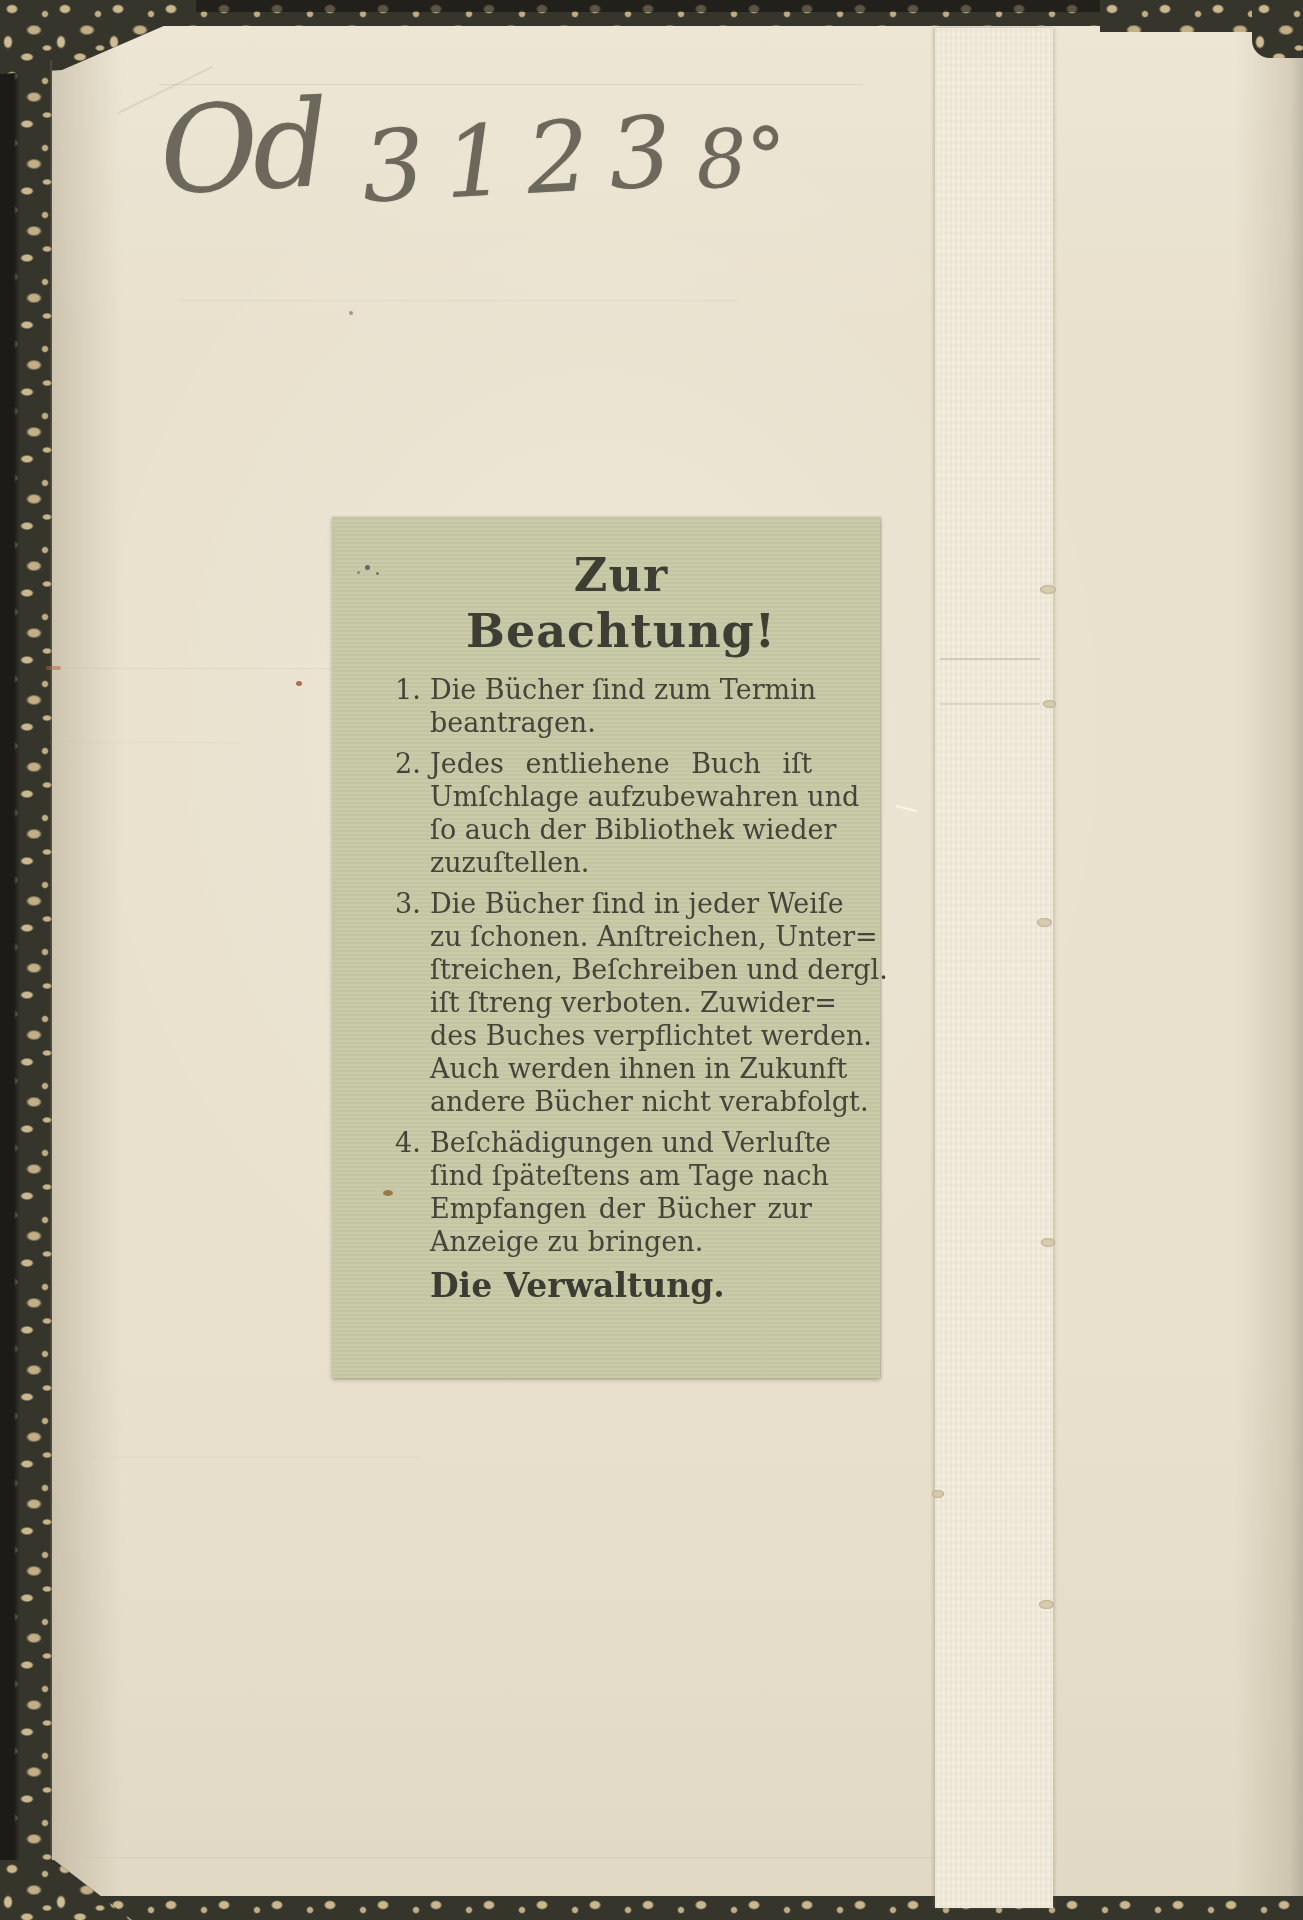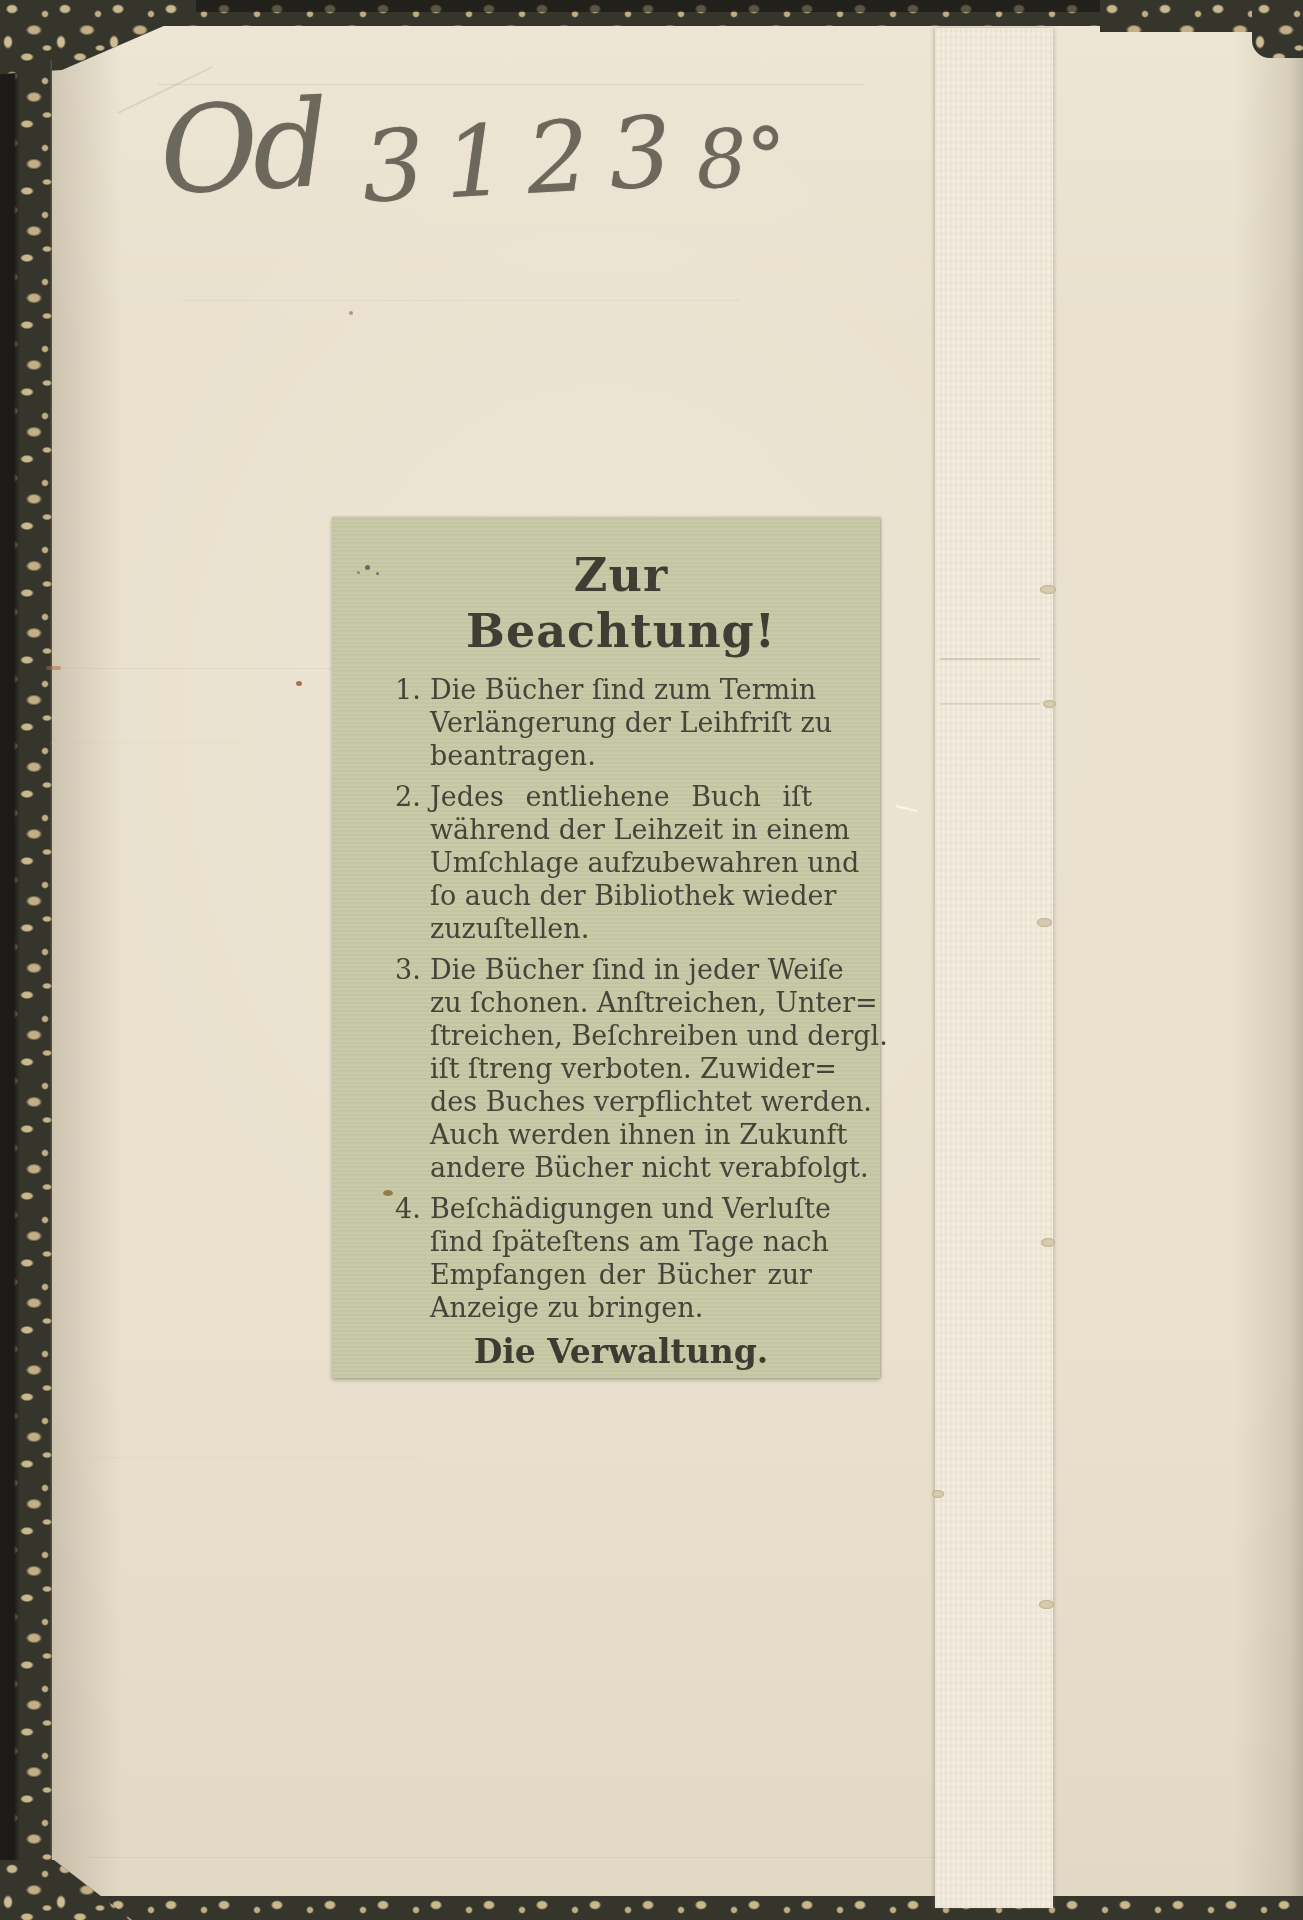--- a/index.html
+++ b/index.html
@@ -63,21 +63,21 @@
     box-shadow:0 2px 4px rgba(70,62,45,.35),1px 0 2px rgba(70,62,45,.22);
     color:#45443a;box-sizing:border-box;padding:30px 99px 0 63px;}
   .notice-title{margin-left:35px;width:382px;text-align:center;
     font-weight:bold;font-size:46px;line-height:56px;color:#3f3e35;margin-bottom:14px;
     letter-spacing:1px;}
   .item{display:flex;margin-bottom:8px;font-size:27px;line-height:33px;}
   .num{width:35px;flex:none;}
   .lines{width:382px;}
   .ln{text-align:justify;text-align-last:justify;white-space:nowrap;}
   .ln.last{text-align-last:left;}
-  .sig{margin-left:35px;width:382px;text-align:center;font-weight:bold;font-size:33px;
+  .sig{margin-left:35px;width:382px;text-align:left;font-weight:bold;font-size:33px;
     margin-top:6px;color:#3d3c33;}
 
   
   .cloth{left:935px;top:28px;width:118px;height:1880px;
     background-color:#f1ebdb;
     background-image:
       repeating-linear-gradient(90deg,rgba(140,128,100,.05) 0 2px,rgba(255,255,255,.05) 2px 5px),
       repeating-linear-gradient(0deg,rgba(140,128,100,.03) 0 3px,rgba(255,255,255,.03) 3px 7px);
     box-shadow:-2px 0 3px rgba(120,106,80,.28),2px 0 3px rgba(120,106,80,.22);}
   .cloth-fold{left:940px;width:100px;height:2px;background:rgba(150,136,106,.30);}
@@ -117,30 +117,28 @@
 <div class="abs handwriting hw-num">3123</div>
 <div class="abs handwriting hw-fmt">8°</div>
 
 <div class="abs notice">
   <div class="notice-title">Zur Beachtung!</div>
 
   <div class="item">
     <div class="num">1.</div>
     <div class="lines">
       <div class="ln">Die Bücher ſind zum Termin</div>
-      <div class="ln">Verlängerung der Leihfriſt zu</div>
       <div class="ln last">beantragen.</div>
     </div>
   </div>
 
   <div class="item">
     <div class="num">2.</div>
     <div class="lines">
       <div class="ln">Jedes entliehene Buch iſt</div>
-      <div class="ln">während der Leihzeit in einem</div>
       <div class="ln">Umſchlage aufzubewahren und</div>
       <div class="ln">ſo auch der Bibliothek wieder</div>
       <div class="ln last">zuzuſtellen.</div>
     </div>
   </div>
 
   <div class="item">
     <div class="num">3.</div>
     <div class="lines">
       <div class="ln">Die Bücher ſind in jeder Weiſe</div>

